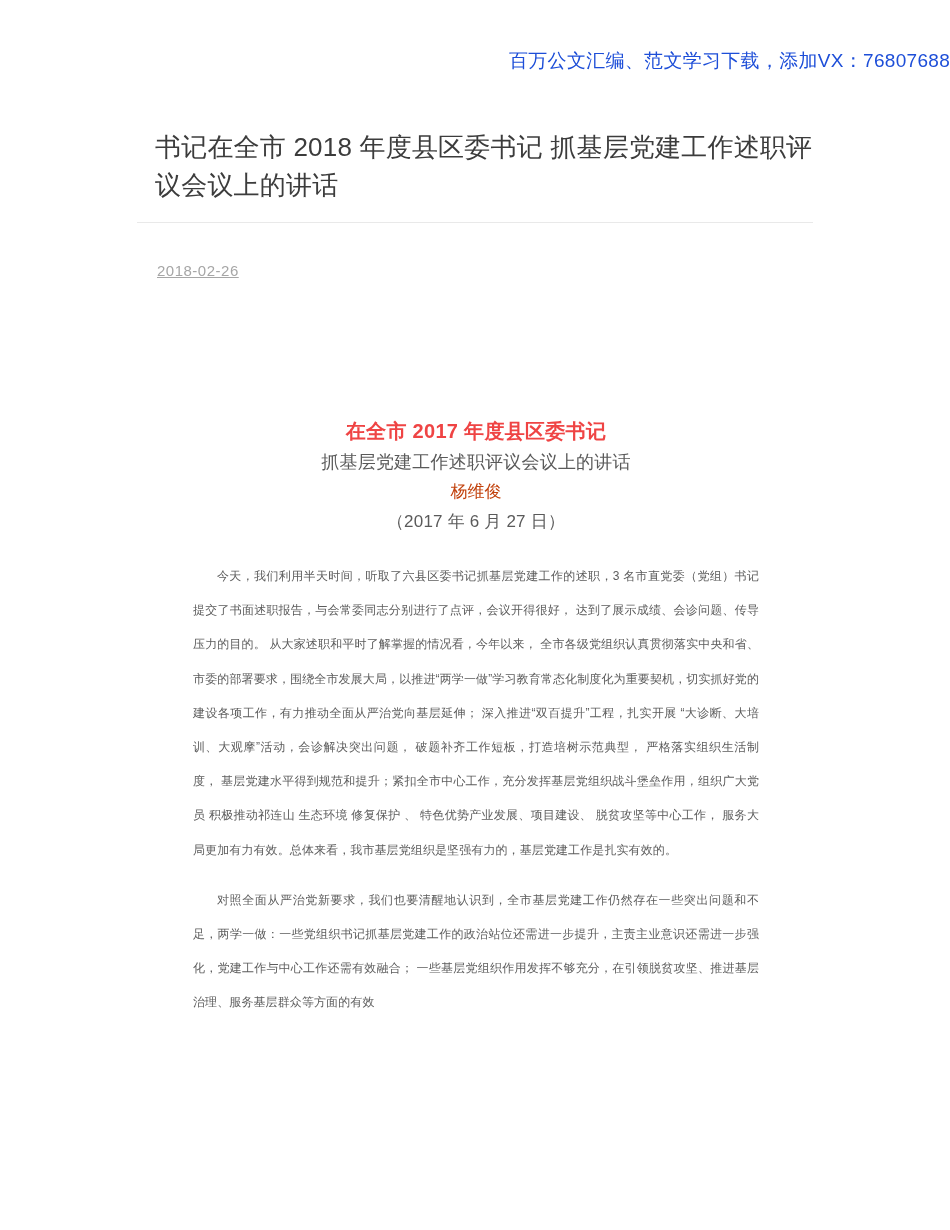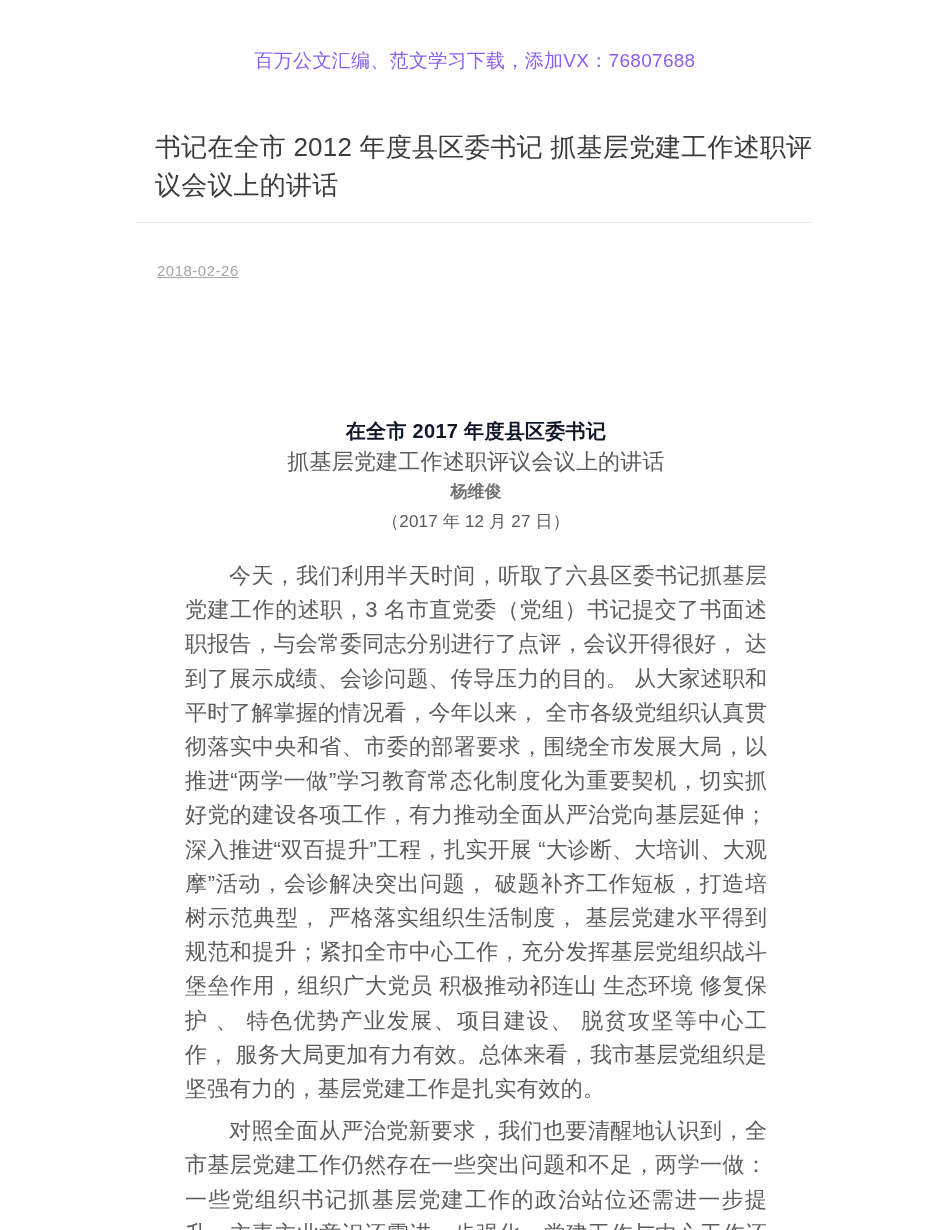--- a/index.html
+++ b/index.html
@@ -15,22 +15,22 @@
     font-family: "Liberation Sans", "DejaVu Sans", sans-serif;
     -webkit-font-smoothing: antialiased;
   }
 
   
   .promo-banner {
     position: absolute;
     top: 48px;
     left: 0;
     width: 950px;
-    text-align: center;
-    color: #8b5cf6;
+    text-align: right;
+    color: #1d4ed8;
     font-size: 19px;
     letter-spacing: 0.3px;
     line-height: 26px;
     white-space: nowrap;
   }
 
   
   .page-header {
     position: absolute;
     top: 128px;
@@ -71,78 +71,78 @@
     width: 598px;
   }
   .doc-heading {
     text-align: center;
     color: #4a4a4a;
   }
   .doc-heading-main {
     font-size: 20px;
     font-weight: bold;
     line-height: 32px;
-    color: #0f172a;
+    color: #ef4444;
     letter-spacing: 0.3px;
   }
   .doc-heading-sub {
-    font-size: 22px;
+    font-size: 18px;
     font-weight: 400;
     line-height: 30px;
     color: #5a5a5a;
     letter-spacing: 0.2px;
   }
   .doc-author {
     font-size: 17px;
-    font-weight: 700;
+    font-weight: 400;
     line-height: 30px;
-    color: #737373;
+    color: #c2410c;
   }
   .doc-date {
     font-size: 17px;
     font-weight: 400;
     line-height: 30px;
     color: #5a5a5a;
     letter-spacing: 0.2px;
   }
 
   .body-block {
     margin-top: 22px;
   }
   .body-para {
-    font-size: 22px;
+    font-size: 12px;
     line-height: 34.2px;
     color: #5c5c5c;
     text-align: justify;
     text-justify: inter-ideograph;
     text-indent: 2em;
-    margin: 8px;
+    margin: 16px;
     letter-spacing: 0.1px;
   }
 </style>
 </head>
 <body>
 
 <div class="promo-banner">百万公文汇编、范文学习下载，添加VX：76807688</div>
 
 <div class="page-header">
-  <h1 class="page-title">书记在全市 2012 年度县区委书记 抓基层党建工作述职评议会议上的讲话</h1>
+  <h1 class="page-title">书记在全市 2018 年度县区委书记 抓基层党建工作述职评议会议上的讲话</h1>
 </div>
 
 <div class="title-divider"></div>
 
 <div class="page-date">2018-02-26</div>
 
 <div class="article">
 
   <div class="doc-heading">
     <div class="doc-heading-main">在全市 2017 年度县区委书记</div>
     <div class="doc-heading-sub">抓基层党建工作述职评议会议上的讲话</div>
     <div class="doc-author">杨维俊</div>
-    <div class="doc-date">（2017 年 12 月 27 日）</div>
+    <div class="doc-date">（2017 年 6 月 27 日）</div>
   </div>
 
   <div class="body-block">
     <p class="body-para">今天，我们利用半天时间，听取了六县区委书记抓基层党建工作的述职，3 名市直党委（党组）书记提交了书面述职报告，与会常委同志分别进行了点评，会议开得很好， 达到了展示成绩、会诊问题、传导压力的目的。 从大家述职和平时了解掌握的情况看，今年以来， 全市各级党组织认真贯彻落实中央和省、市委的部署要求，围绕全市发展大局，以推进“两学一做”学习教育常态化制度化为重要契机，切实抓好党的建设各项工作，有力推动全面从严治党向基层延伸； 深入推进“双百提升”工程，扎实开展 “大诊断、大培训、大观摩”活动，会诊解决突出问题， 破题补齐工作短板，打造培树示范典型， 严格落实组织生活制度， 基层党建水平得到规范和提升；紧扣全市中心工作，充分发挥基层党组织战斗堡垒作用，组织广大党员 积极推动祁连山 生态环境 修复保护 、 特色优势产业发展、项目建设、 脱贫攻坚等中心工作， 服务大局更加有力有效。总体来看，我市基层党组织是坚强有力的，基层党建工作是扎实有效的。</p>
     <p class="body-para">对照全面从严治党新要求，我们也要清醒地认识到，全市基层党建工作仍然存在一些突出问题和不足，两学一做：一些党组织书记抓基层党建工作的政治站位还需进一步提升，主责主业意识还需进一步强化，党建工作与中心工作还需有效融合； 一些基层党组织作用发挥不够充分，在引领脱贫攻坚、推进基层治理、服务基层群众等方面的有效</p>
   </div>
 
 </div>
 
 </body></html>

